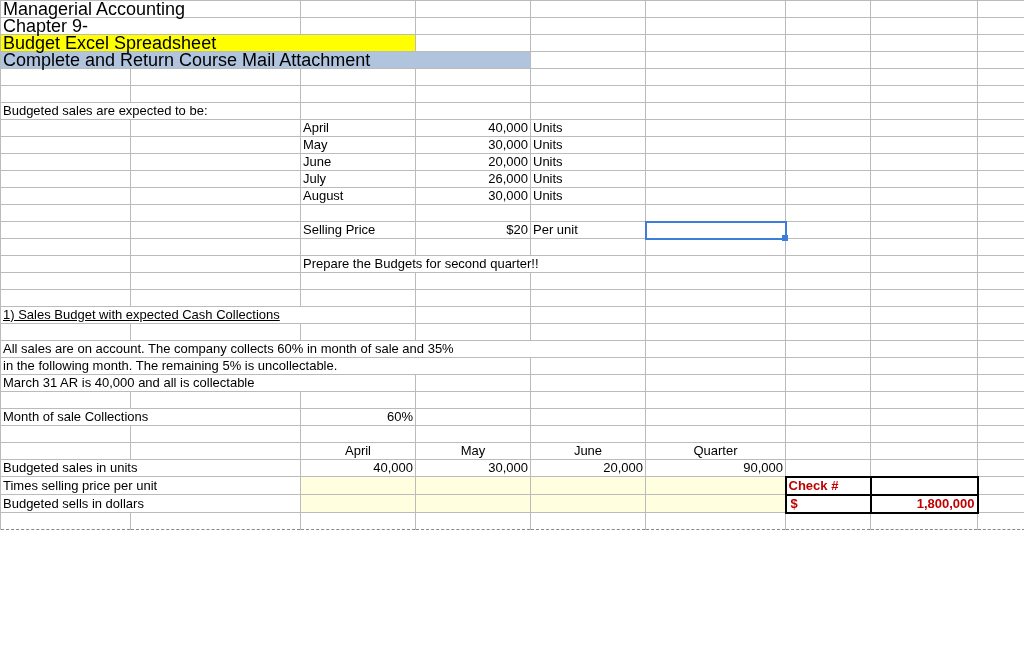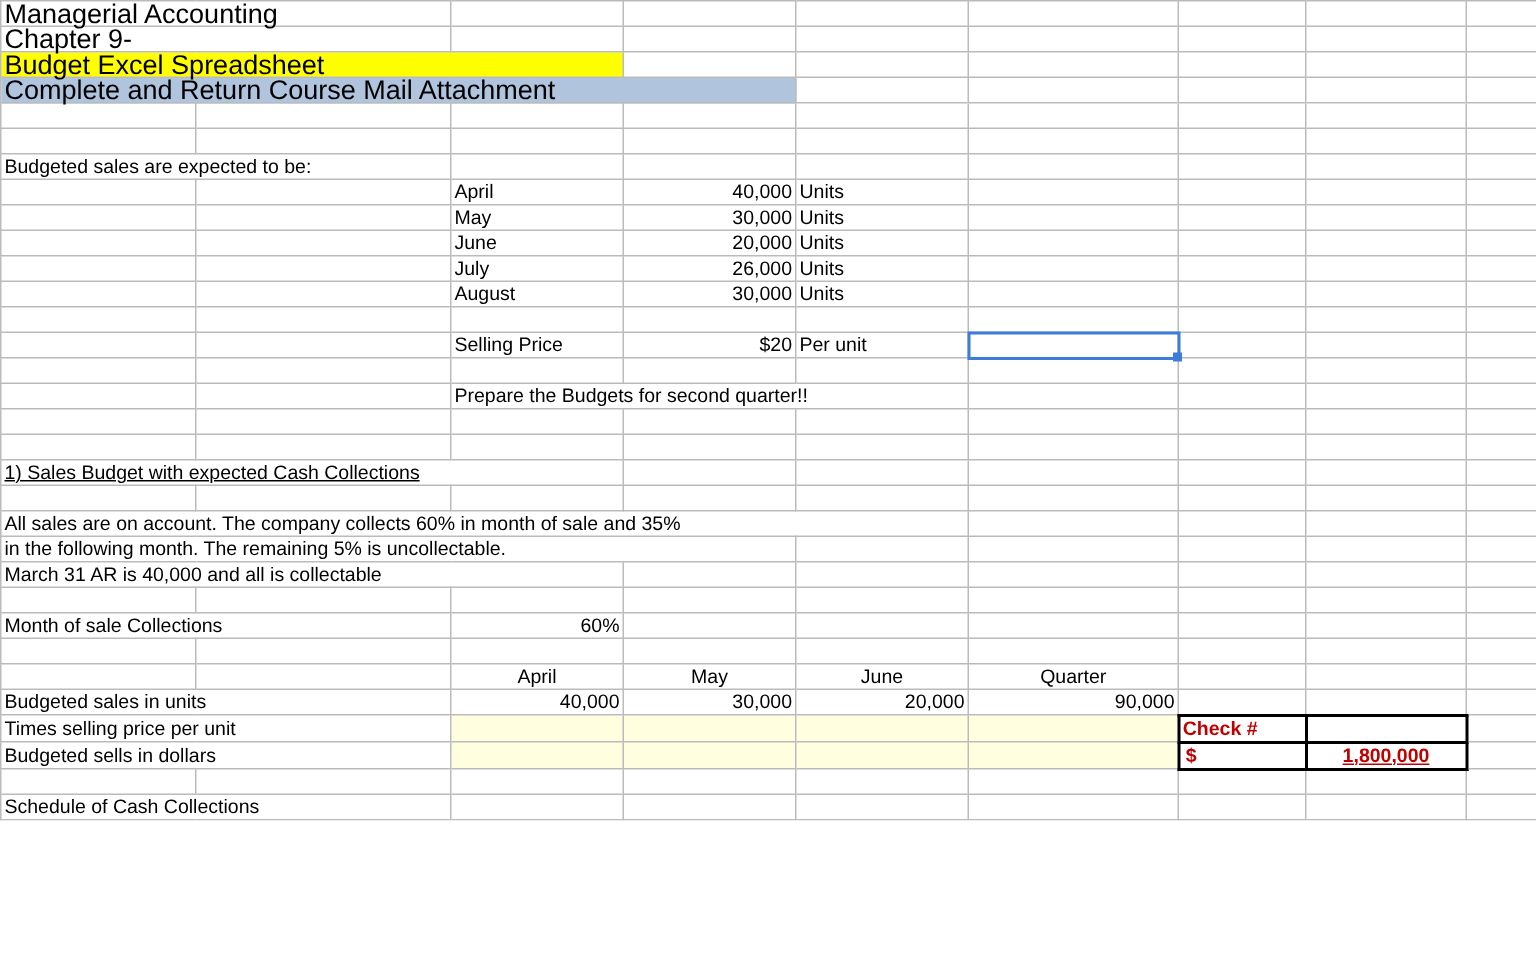--- a/index.html
+++ b/index.html
@@ -29,21 +29,21 @@
   .big { font-size: 18px; font-weight: normal; }
   .hl-yellow { background: #ffff00; }
   .hl-blue { background: #b0c4de; }
   .right { text-align: right; margin-top: 15px; }
   .center { text-align: center; }
   .underline { text-decoration: underline; }
 
   .fill-input { background: #ffffe0; }
   .check-box { border: 2px solid #000 !important; }
   .check-label { color: #c00000; font-weight: bold; }
-  .check-val { color: #c00000; font-weight: bold; text-align: center; text-decoration: underline; }
+  .check-val { color: #c00000; font-weight: bold; text-align: right; }
   .dollar { color: #c00000; font-weight: bold; padding-left:4px; }
 
   
   td.dashed-right { border-right: 1px dashed #888; }
   td.dashed-bottom { border-bottom: 1px dashed #888; }
 
   
   .selected-cell {
     position: relative;
     outline: 2px solid #3b7dd8;
@@ -408,24 +408,14 @@
         <td class="dashed-bottom"></td>
         <td class="dashed-bottom"></td>
         <td class="dashed-bottom"></td>
   <td class="dashed-bottom"></td>
         <td class="dashed-bottom"></td>
         <td class="dashed-bottom"></td>
         <td class="dashed-bottom"></td>
   <td class="dashed-right dashed-bottom"></td>
 </tr>
 
-<tr>
-  <td colspan="2">Schedule of Cash Collections</td>
-  <td></td>
-        <td></td>
-        <td></td>
-        <td></td>
-        <td></td>
-        <td></td>
-        <td class="dashed-right"></td>
-</tr>
 </tbody>
   </table>
 
 </body></html>

